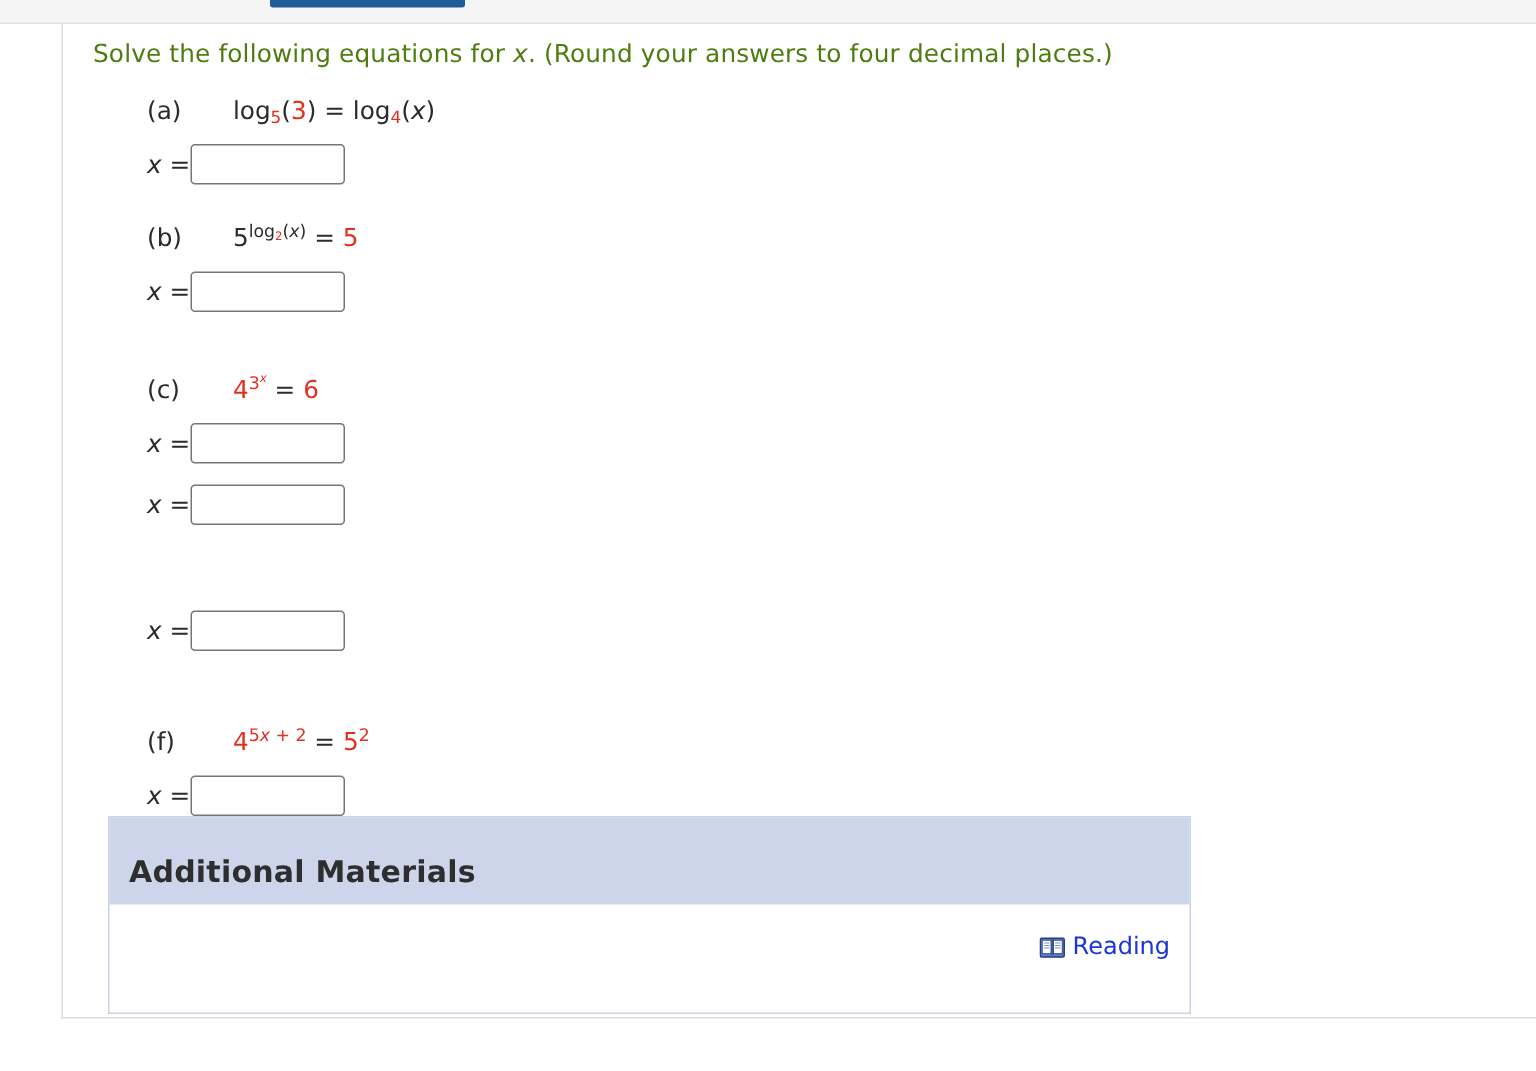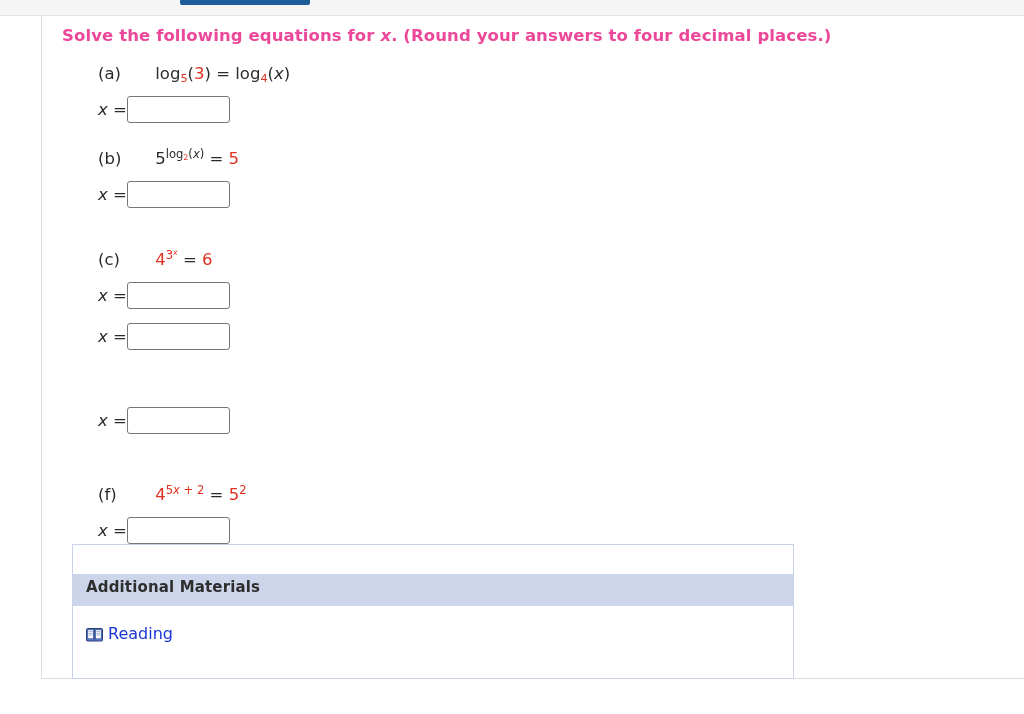--- a/index.html
+++ b/index.html
@@ -36,24 +36,23 @@
     background: #ffffff;
     border-left: 1px solid #dcdcdc;
     border-bottom: 1px solid #dcdcdc;
   }
 
   
   #prompt {
     position: absolute;
     left: 20px; top: 10px;
     font-size: 16.5px;
-    color: #ec4899;
+    color: #4d7c0f;
     letter-spacing: .1px;
     white-space: nowrap;
-    font-weight: bold;
   }
   #prompt .it { font-style: italic; }
 
   
   .part {
     position: absolute;
     left: 20px;
     width: 700px;
     margin-left: 36px;
   }
@@ -125,30 +124,30 @@
   
   #additional-materials {
     position: absolute;
     left: 30px; top: 528px;
     width: 722px;
     border: 1px solid #c9d2e8;
     background: #ffffff;
   }
   #am-header {
     background: #ccd5ea;
-    padding: 4px 13px 10px 13px;
-    font-size: 15px;
+    padding: 24px 13px 10px 13px;
+    font-size: 20px;
     font-weight: bold;
     color: #2e2e2e;
     letter-spacing: .15px;
-    margin-top: 29px;
   }
   #am-body {
     padding: 18px 13px 24px 13px;
     height: 72px;
+    text-align: right;
   }
   .am-item {
     display: inline-block;
     white-space: nowrap;
     text-decoration: none;
   }
   .book-icon {
     display: inline-block;
     vertical-align: -3px;
     width: 17px; height: 15px;

